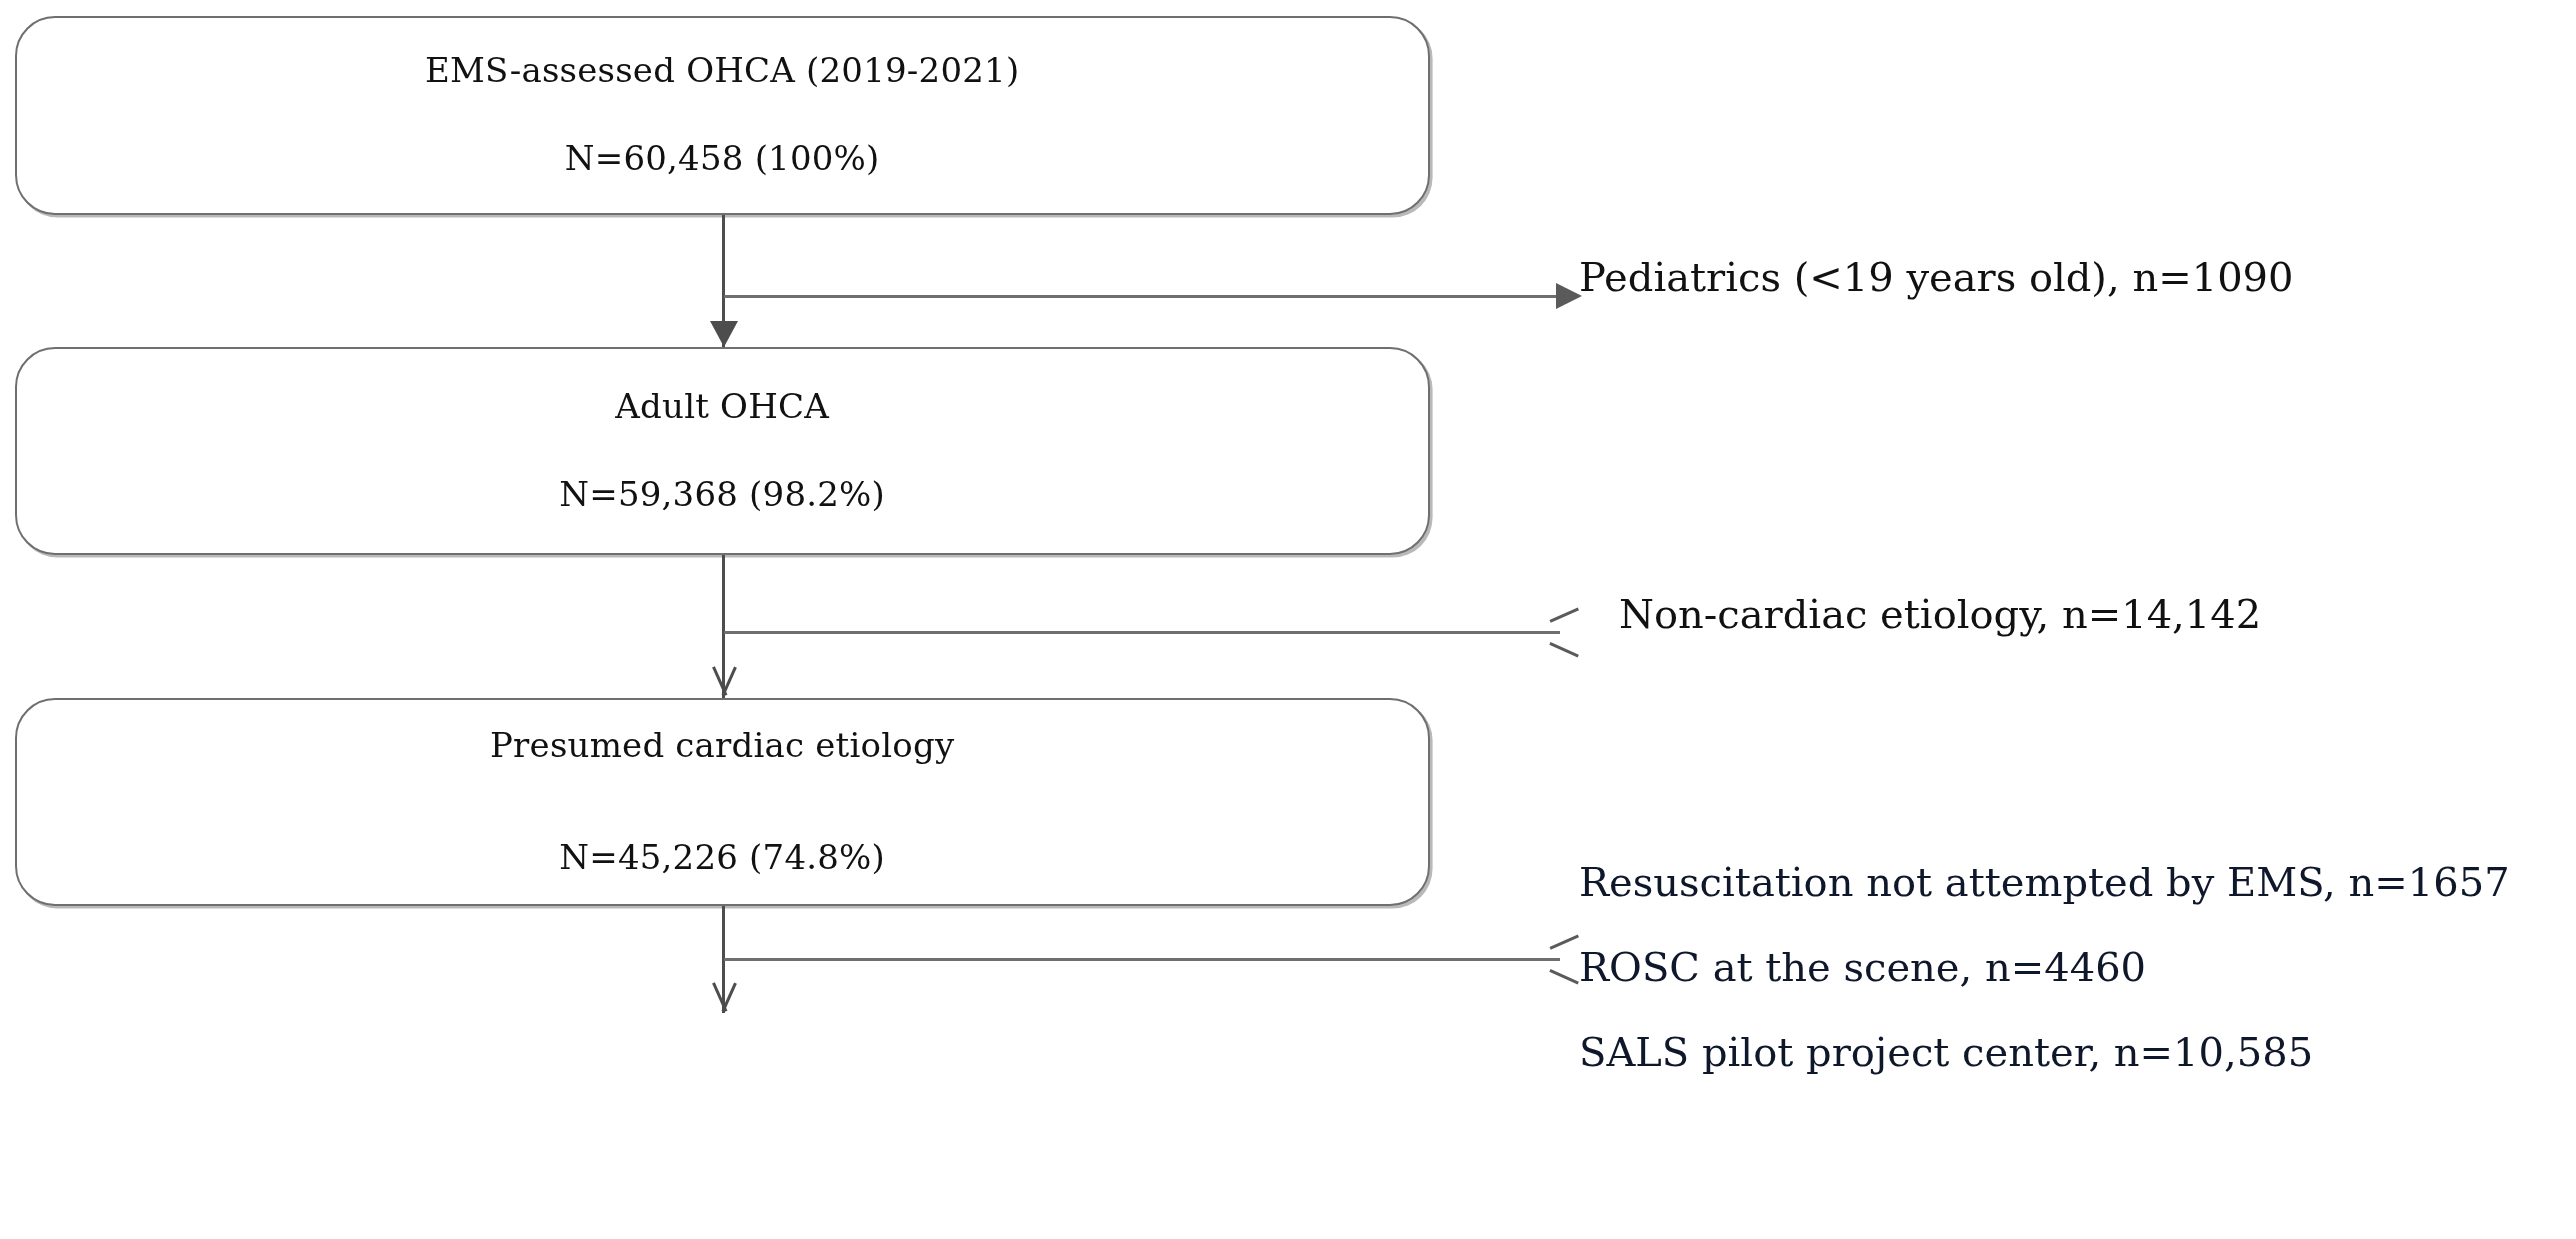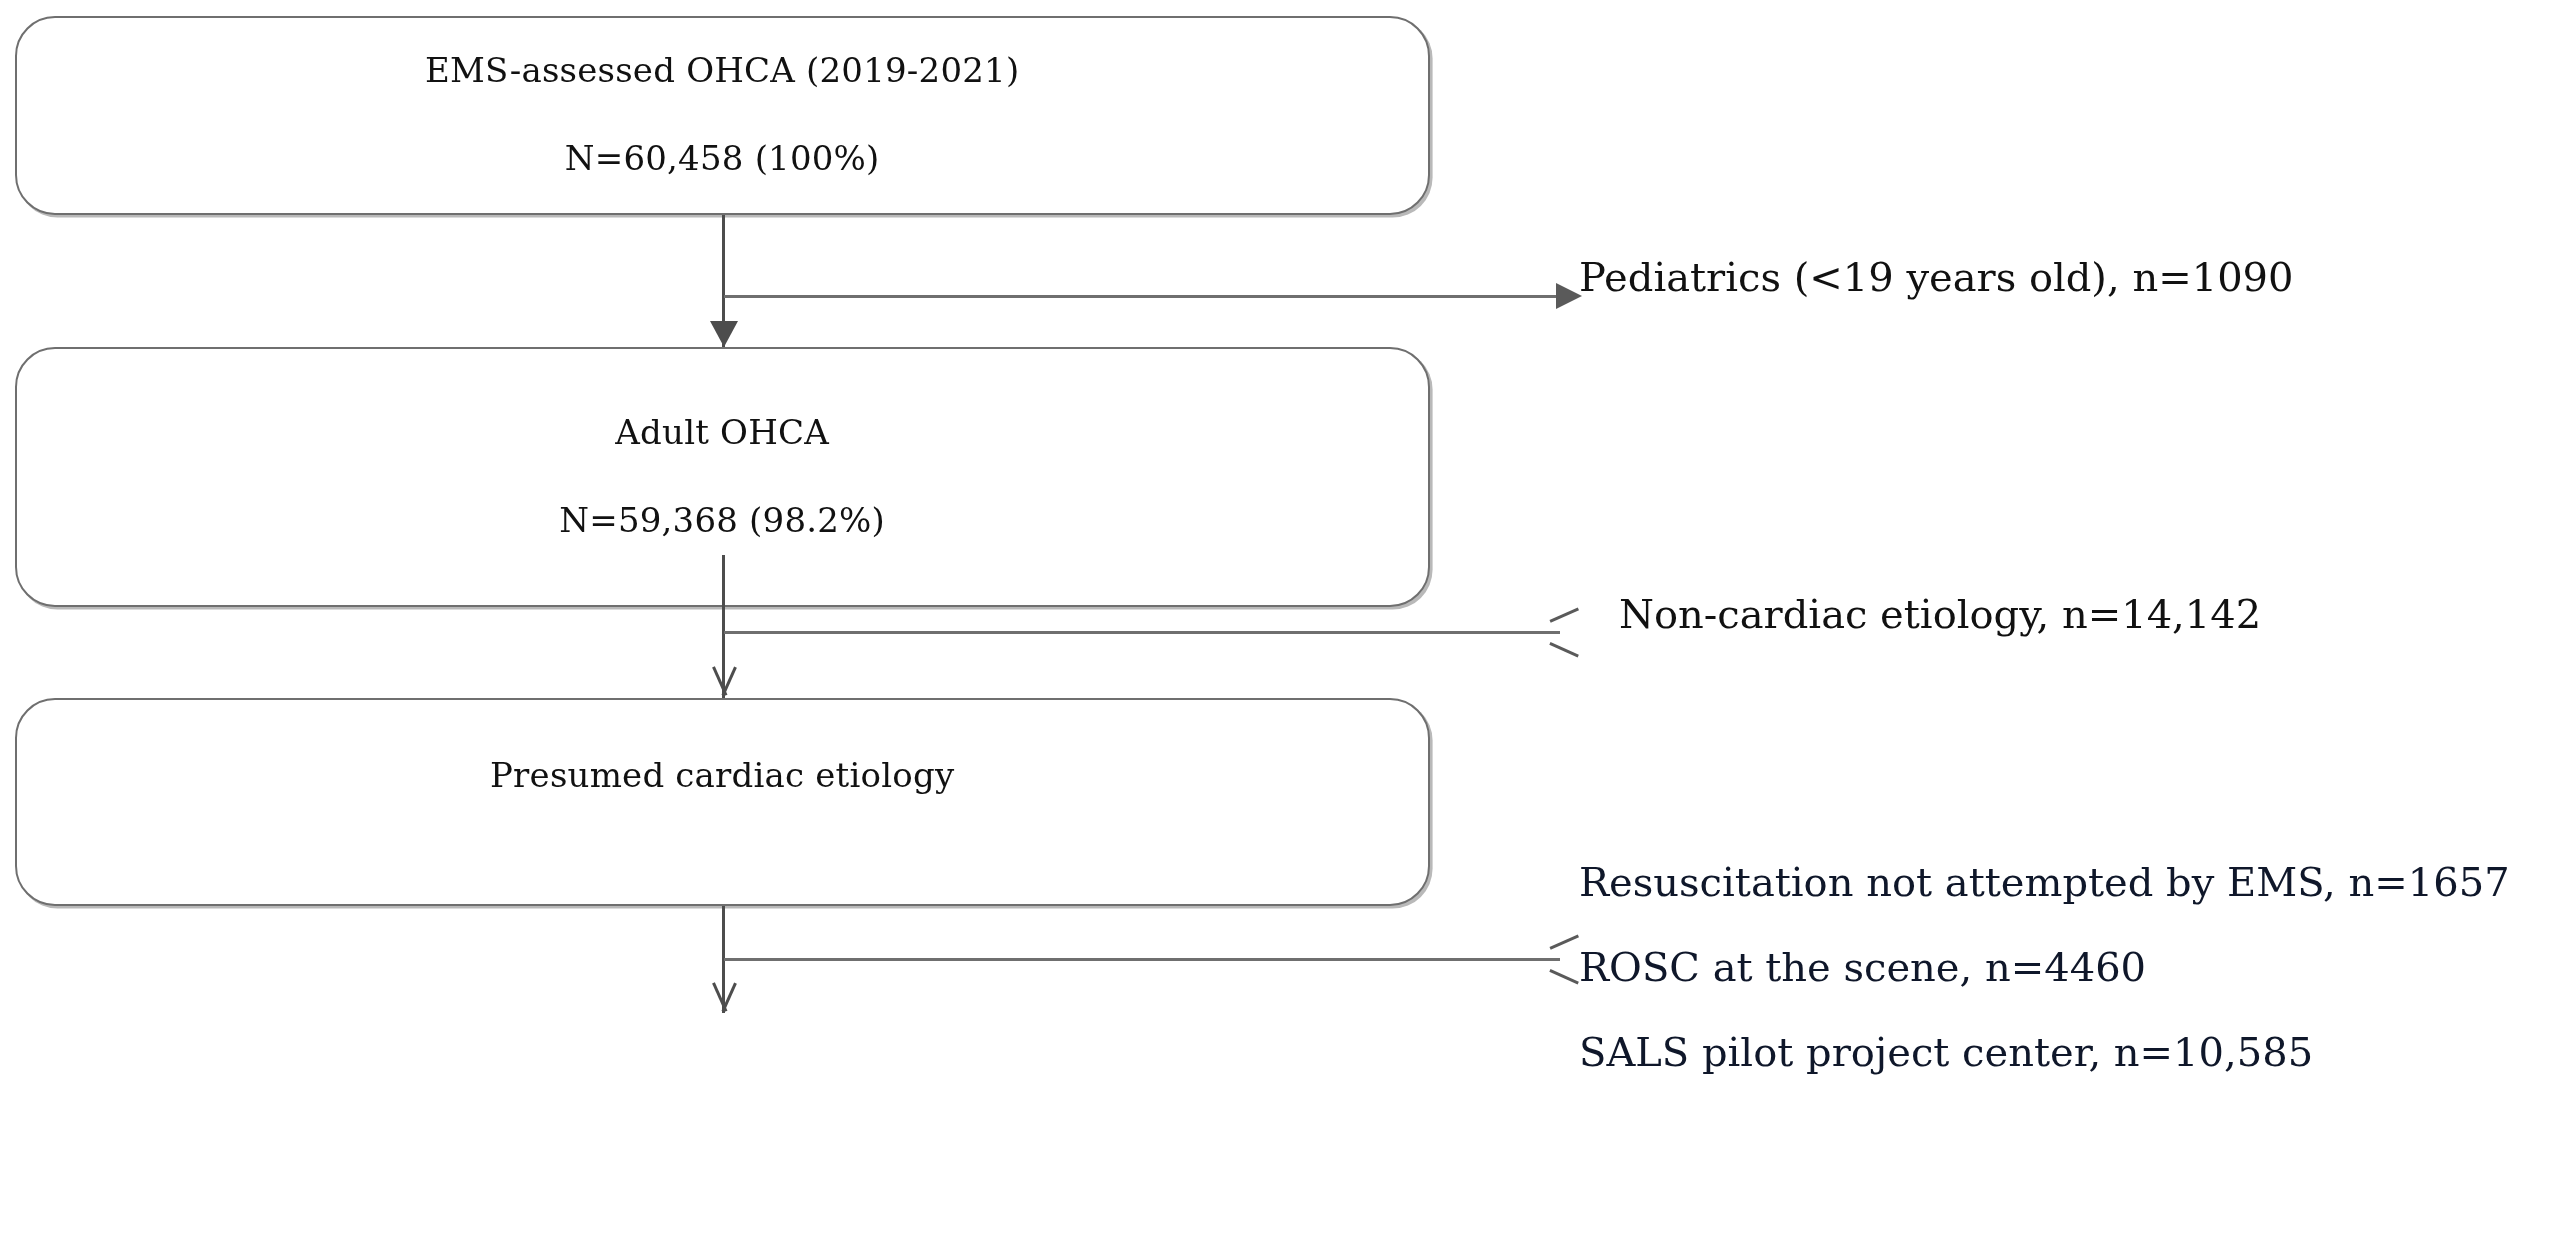--- a/index.html
+++ b/index.html
@@ -43,21 +43,21 @@
     text-align: center;
     font-size: 34px;
     line-height: 1.05;
     letter-spacing: 0.2px;
     white-space: nowrap;
     color: #111111;
   }
   .flow-box .line.title { margin-bottom: 52px; }
 
   #box-1 { top: 15.6px;   height: 199px; }
-  #box-2 { top: 347px;  height: 260px; }
+  #box-2 { top: 347px;  height: 208px; }
   #box-3 { top: 698px;  height: 208px; gap: 24px; }
   #box-4 { top: 1012px; height: 213px; }
 
   
   .v-line {
     position: absolute;
     left: 722px;
     width: 2.6px;
     background: #4d4d4d;
   }
@@ -167,20 +167,21 @@
 
   <div class="v-line" style="top:555px; height:143px;"></div>
   <div class="h-line" style="top:631px; width:836px;"></div>
   <div class="arrow-right-open" style="left:1550px; top:617px;"></div>
   <div class="arrow-down-open" style="top:667px;"></div>
 
   <div class="excl-label" style="top:594px;margin-left:40px;">Non-cardiac etiology, n=14,142</div>
 
   <div class="flow-box" id="box-3">
     <span class="line title">Presumed cardiac etiology</span>
+    <span class="line count">N=45,226 (74.8%)</span>
   </div>
 
   <div class="v-line" style="top:906px; height:107px;"></div>
   <div class="h-line" style="top:958px; width:836px;"></div>
   <div class="arrow-right-open" style="left:1550px; top:944px;"></div>
   <div class="arrow-down-open" style="top:983px;"></div>
 
   <div class="excl-group" style="top:862px;">
     <div class="excl-line">Resuscitation not attempted by EMS, n=1657</div>
     <div class="excl-line">ROSC at the scene, n=4460</div>

